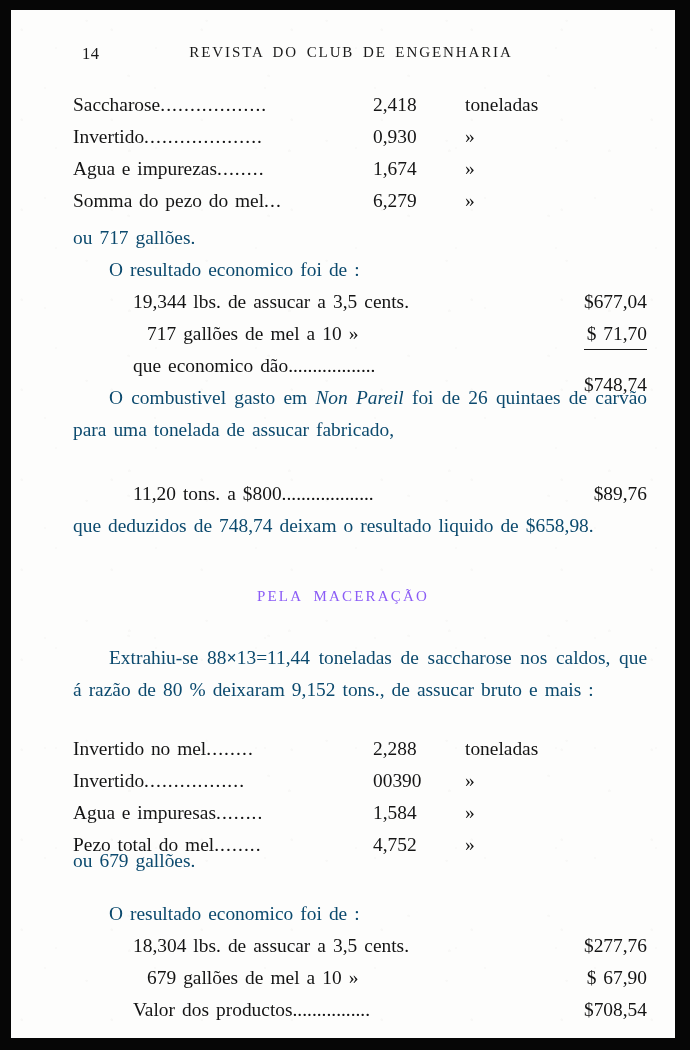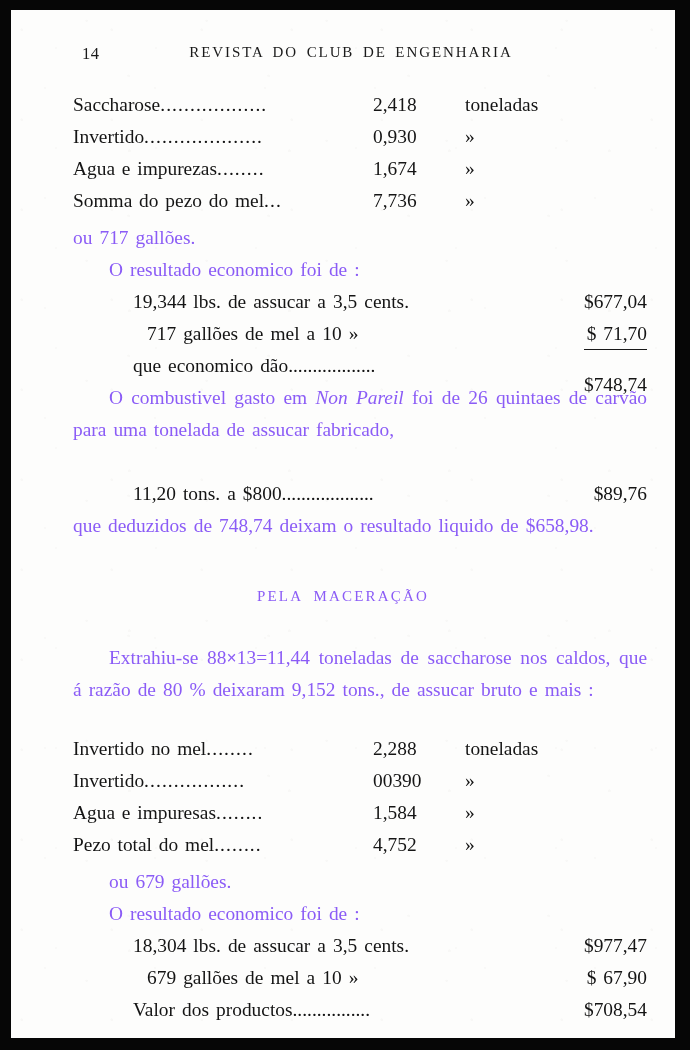--- a/index.html
+++ b/index.html
@@ -85,21 +85,21 @@
     color: #1a1a1a;
   }
 
   
   .body-block {
     position: absolute;
     left: 62px;
     width: 574px;
     font-size: 19.4px;
     line-height: 32px;
-    color: #8b5cf6;
+    color: #0c4a6e;
   }
   .para {
     margin: 0;
     text-align: justify;
     text-align-last: left;
     word-spacing: 2.2px;
   }
   .para.indented { text-indent: 36px; }
   .para.noindent { text-indent: 0; }
   .ital { font-style: italic; }
@@ -207,21 +207,21 @@
             <td class="amt">0,930</td>
             <td class="unit">»</td>
           </tr>
           <tr>
             <td class="lbl"><span>Agua e impurezas</span><span class="leader">........</span></td>
             <td class="amt">1,674</td>
             <td class="unit">»</td>
           </tr>
           <tr>
             <td class="lbl"><span>Somma do pezo do mel</span><span class="leader">...</span></td>
-            <td class="amt">7,736</td>
+            <td class="amt">6,279</td>
             <td class="unit">»</td>
           </tr>
         </tbody>
       </table>
 
       <div class="body-block" style="top:212px;">
         <p class="para noindent">ou 717 gallões.</p>
       </div>
 
       <div class="body-block" style="top:244px;">
@@ -282,32 +282,32 @@
             <td class="unit">»</td>
           </tr>
           <tr>
             <td class="lbl"><span>Pezo total do mel</span><span class="leader">........</span></td>
             <td class="amt">4,752</td>
             <td class="unit">»</td>
           </tr>
         </tbody>
       </table>
 
-      <div class="body-block" style="top:856px;margin-left:36px;">
+      <div class="body-block" style="top:835px;">
         <p class="para noindent">ou 679 gallões.</p>
       </div>
 
       <div class="body-block" style="top:888px;">
         <p class="para indented">O resultado economico foi de :</p>
       </div>
 
       <div class="money-block" style="top:920px;">
         <div class="money-row ind-3">
           <span class="desc">18,304 lbs. de assucar a 3,5 cents.</span>
-          <span class="val">$977,47</span>
+          <span class="val">$277,76</span>
         </div>
         <div class="money-row ind-2">
           <span class="desc">679 gallões de mel a 10    »</span>
           <span class="val">$ 67,90</span>
         </div>
         <div class="money-row ind-3">
           <span class="desc">Valor dos productos................</span>
           <span class="val">$708,54</span>
         </div>
       </div>

